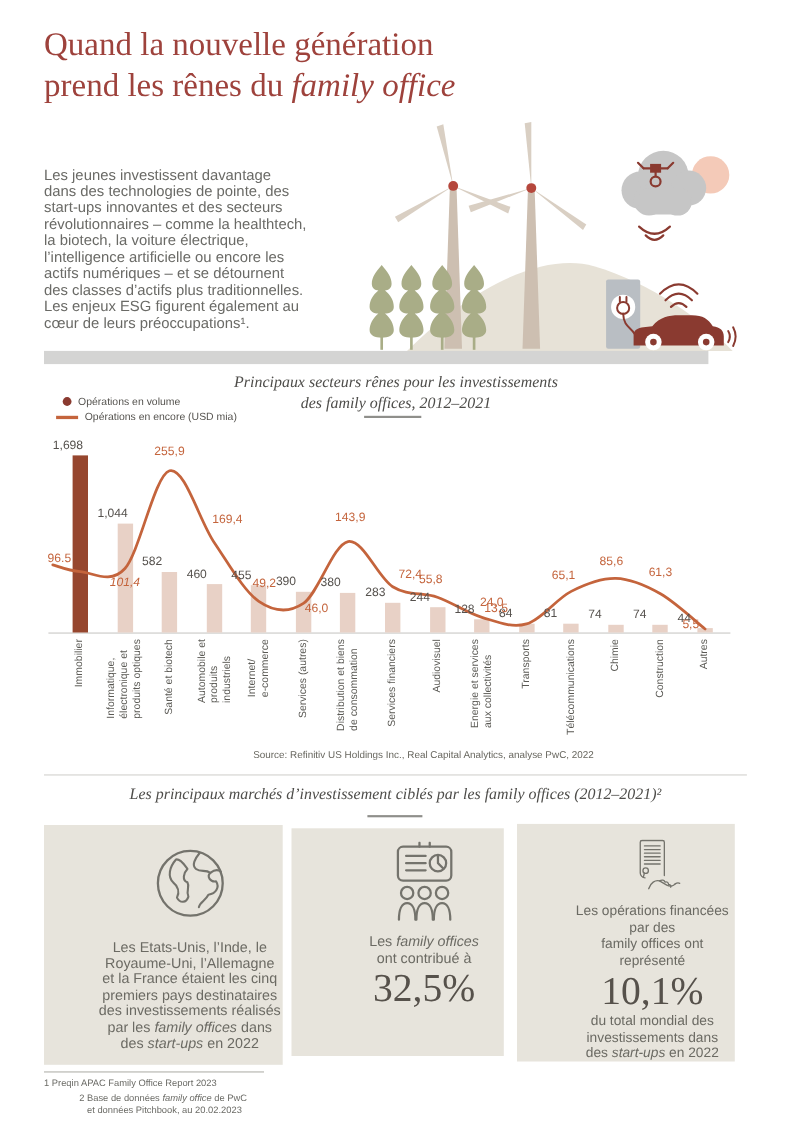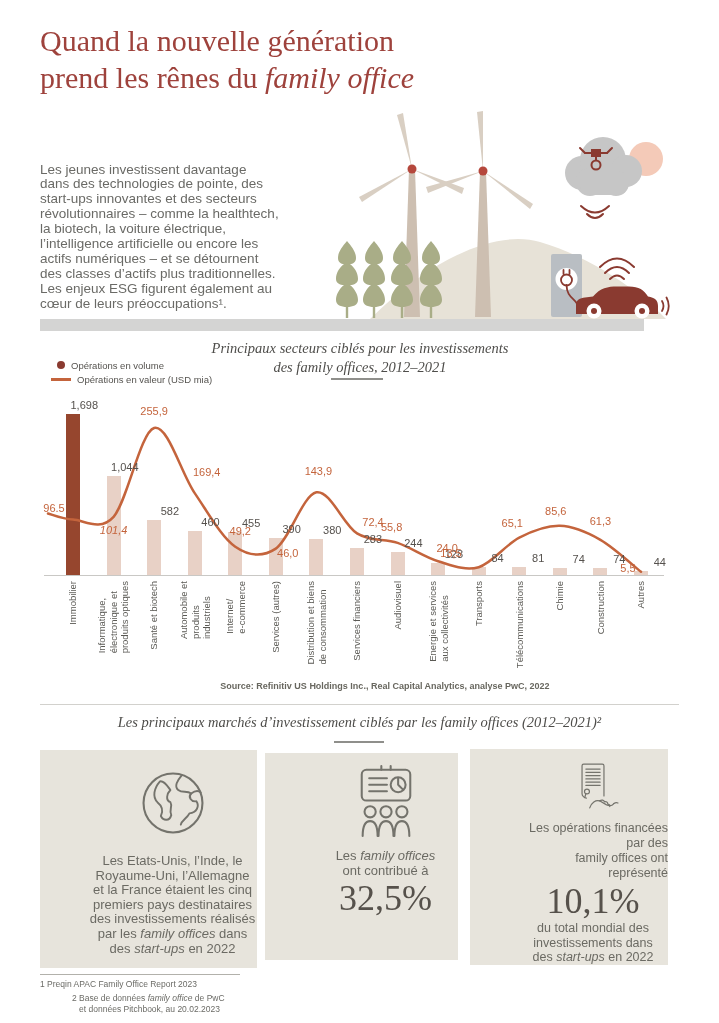--- a/index.html
+++ b/index.html
@@ -9,51 +9,51 @@
     -webkit-font-smoothing:antialiased;
   }
   
   .page-title{
     position:absolute;left:40px;top:22px;margin:0;
     font-family:"Liberation Serif", serif;font-weight:normal;
     font-size:30px;line-height:37px;color:#9e423c;white-space:pre-line;
   }
   .page-title i{font-style:italic;}
   .intro{
-    position:absolute;left:40px;top:149px;width:300px;
+    position:absolute;left:40px;top:139px;width:300px;
     font-size:13.5px;line-height:14.9px;color:#6a6a66;white-space:pre-line;
   }
   
   .illustration{position:absolute;left:330px;top:103px;width:340px;height:216px;}
   .ground-strip{position:absolute;left:40px;top:319px;width:604px;height:12px;background:#d4d4d3;}
   
   .chart-head{
     position:absolute;left:40px;top:339px;width:640px;text-align:center;
     font-family:"Liberation Serif", serif;font-style:italic;
     font-size:14.5px;line-height:18.5px;color:#4e4d4a;
   }
   .rule-small{position:absolute;height:2px;background:#8f8f8b;}
   .legend{position:absolute;left:57px;top:358px;font-size:9.5px;color:#55534f;}
   .legend-item{display:flex;align-items:center;height:14px;}
   .legend-dot{width:8px;height:8px;border-radius:50%;background:#8a3a30;margin-right:6px;}
   .legend-line{width:20px;height:3px;background:#c4643c;margin-right:6px;margin-left:-6px;}
   #chart{position:absolute;left:40px;top:393px;width:640px;height:300px;}
   #chart .axis{position:absolute;left:4px;top:182px;width:620px;border-top:1px solid #c9c8c5;}
   #chart .bar{position:absolute;width:14px;background:#e8d1c6;z-index:1;}
   #chart .bar-dark{background:#96462e;}
-  #chart .bar-label{position:absolute;width:50px;text-align:right;font-size:11px;color:#55514d;z-index:3;}
+  #chart .bar-label{position:absolute;width:50px;text-align:left;font-size:11px;color:#55514d;z-index:3;}
   #chart .line-label{position:absolute;width:50px;text-align:center;font-size:11px;color:#c4643c;z-index:3;}
   #chart .line-svg{position:absolute;left:0;top:0;z-index:2;}
   #chart .xlab{
     position:absolute;writing-mode:vertical-rl;transform:rotate(180deg);transform-origin:center;
     font-size:9.5px;line-height:11.5px;color:#5a5954;white-space:pre-line;
   }
   .chart-source{
     position:absolute;left:40px;top:681px;width:640px;padding-left:50px;box-sizing:border-box;
-    text-align:center;font-size:9px;color:#68675f;font-weight:bold;
+    text-align:center;font-size:9px;color:#68675f;
   }
   .separator{position:absolute;left:40px;top:704px;width:639px;border-top:1px solid #d2d1cd;}
   .subtitle2{
     position:absolute;left:0;top:714px;width:719px;text-align:center;
     font-family:"Liberation Serif", serif;font-style:italic;
     font-size:14.5px;color:#4e4d4a;
   }
   
   .stat-box{
     position:absolute;background:#e7e4dc;box-sizing:border-box;
@@ -170,33 +170,33 @@
     </g>
     <g stroke="#8a3a30" stroke-width="1.8" fill="none" stroke-linecap="round">
       <path d="M332,198 Q335,203 332,208"></path>
       <path d="M336.5,194.5 Q341,203 336.5,211.5"></path>
     </g>
   </g>
 </svg>
 <div class="ground-strip"></div>
 
 <div class="chart-head">
-  <div>Principaux secteurs ciblés pour les investissements</div>
+  <div>Principaux secteurs rênes pour les investissements</div>
   <div>des family offices, 2012–2021</div>
 </div>
 <div class="rule-small" style="left:331px;top:378px;width:52px;"></div>
 
 <div class="legend">
   <div class="legend-item">
     <span class="legend-dot"></span>
     <span>Opérations en volume</span>
   </div>
   <div class="legend-item">
     <span class="legend-line"></span>
-    <span>Opérations en valeur (USD mia)</span>
+    <span>Opérations en encore (USD mia)</span>
   </div>
 </div>
 
 <div id="chart">
   <div class="axis"></div>
 <div class="bar bar-dark" style="left: 26px; top: 21px; height: 161px; background: rgb(150, 70, 46);"></div>
     <div class="bar-label" style="left: 8px; top: 6px;">1,698</div>
     <div class="line-label" style="left: -11px; top: 108.6px; color: rgb(196, 100, 60);">96.5</div>
     <div class="xlab" style="left: 27.3px; top: 188px;">Immobilier</div>
     <div class="bar" style="left: 66.6px; top: 83px; height: 99px; background: rgb(232, 209, 198);"></div>
@@ -312,21 +312,21 @@
 <div class="stat-box" style="left:470px;top:749px;width:198px;height:216px;padding-top:14px;">
   <svg class="icon-svg" viewBox="0 0 100 88" width="88" height="77">
     <path d="M33,2 L67,2 C68.7,2 70,3.3 70,5 L70,60 M33,2 C31.3,2 30,3.3 30,5 L30,56 C30,60 34,64 38,64"></path>
     <path d="M37,11 L63,11 M37,17 L63,17 M37,23 L63,23 M37,29 L63,29 M37,35 L63,35 M37,41 L63,41"></path>
     <circle cx="39" cy="52" r="4.5"></circle>
     <path d="M37,56 L35,63"></path>
     <path d="M44,82 C47,72 55,67 62,69 L74,76 C79,78.5 85,78 88,74"></path>
     <path d="M62,69 C66,66.5 70,67.5 71,71 C74,70 77,71.5 77,75 C79.5,75 81.5,77 80.5,79.5"></path>
     <path d="M88,74 C91,72 93.5,72 95.5,73"></path>
   </svg>
-  <div class="box-lead" style="margin-top:10px;font-size:12.5px;text-align:right;"><span>Les opérations financées par des
+  <div class="box-lead" style="margin-top:10px;font-size:12.5px;"><span>Les opérations financées par des
 family offices ont représenté</span></div>
   <div class="box-stat">10,1%</div>
   <div class="box-caption"><span>du total mondial des
 investissements dans
 des </span><i>start-ups</i><span> en 2022</span></div>
 </div>
 
 <div class="fn-rule"></div>
 <div class="footnote" style="top:979px;"><span>1 Preqin APAC Family Office Report 2023</span></div>
 <div class="footnote" style="top:993px;margin-left:32px;"><span>2 Base de données </span><i>family office</i><span> de PwC

